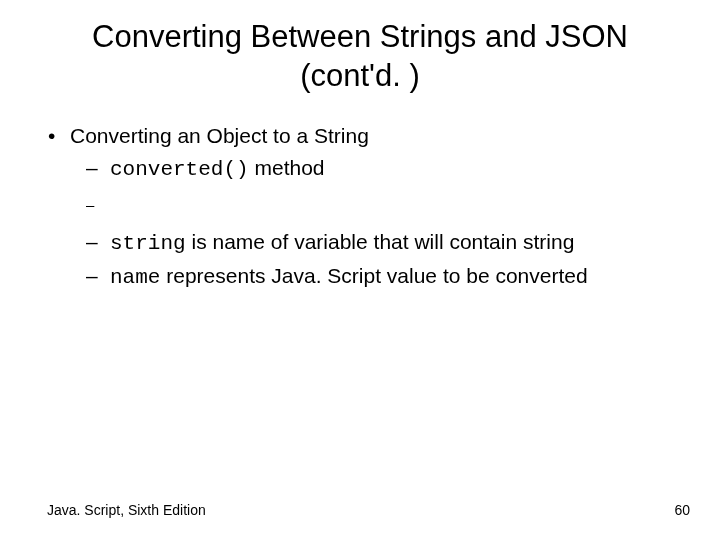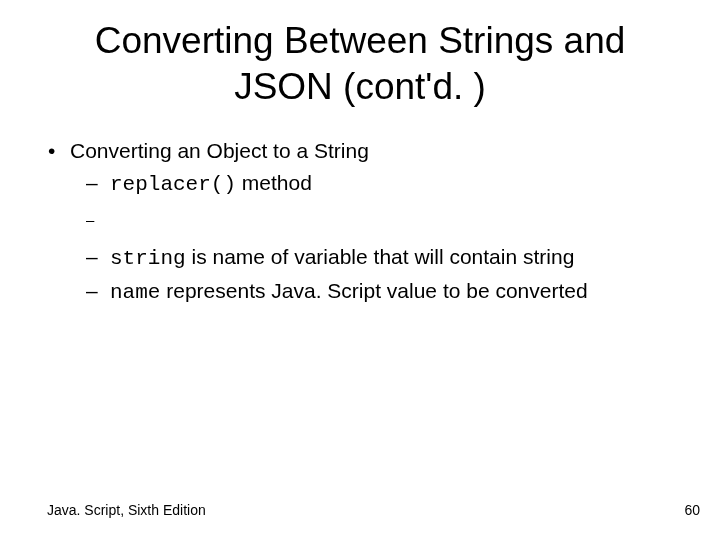--- a/index.html
+++ b/index.html
@@ -12,21 +12,21 @@
     position: relative;
     overflow: hidden;
   }
   .slide {
     width: 100%;
     height: 100%;
     padding: 18px 30px 20px 30px;
     position: relative;
   }
   .title {
-    font-size: 37px;
+    font-size: 31px;
     font-weight: 400;
     text-align: center;
     line-height: 1.25;
     margin-bottom: 26px;
     padding: 0 20px;
   }
   .l1 {
     font-size: 21px;
     margin-left: 14px;
     line-height: 1.35;
@@ -68,41 +68,41 @@
     font-style: italic;
   }
   .footer-left {
     position: absolute;
     left: 47px;
     bottom: 22px;
     font-size: 14px;
   }
   .footer-right {
     position: absolute;
-    right: 20px;
+    right: 30px;
     bottom: 22px;
     font-size: 14px;
   }
 </style>
 </head>
 <body>
 
 <div class="slide">
 
   <h1 class="title">Converting Between Strings and JSON (cont'd. )</h1>
 
   <div class="l1">
     <span class="bullet">•</span>
     <span>Converting an Object to a String</span>
   </div>
 
   <div class="l2">
     <span class="dash">–</span>
     <span>
-      <span class="mono">replacer()</span><span> method</span>
+      <span class="mono">converted()</span><span> method</span>
     </span>
   </div>
 
   <div class="l3">
     <span class="dash">–</span>
   </div>
 
   <div class="l2">
     <span class="dash">–</span>
     <span>

